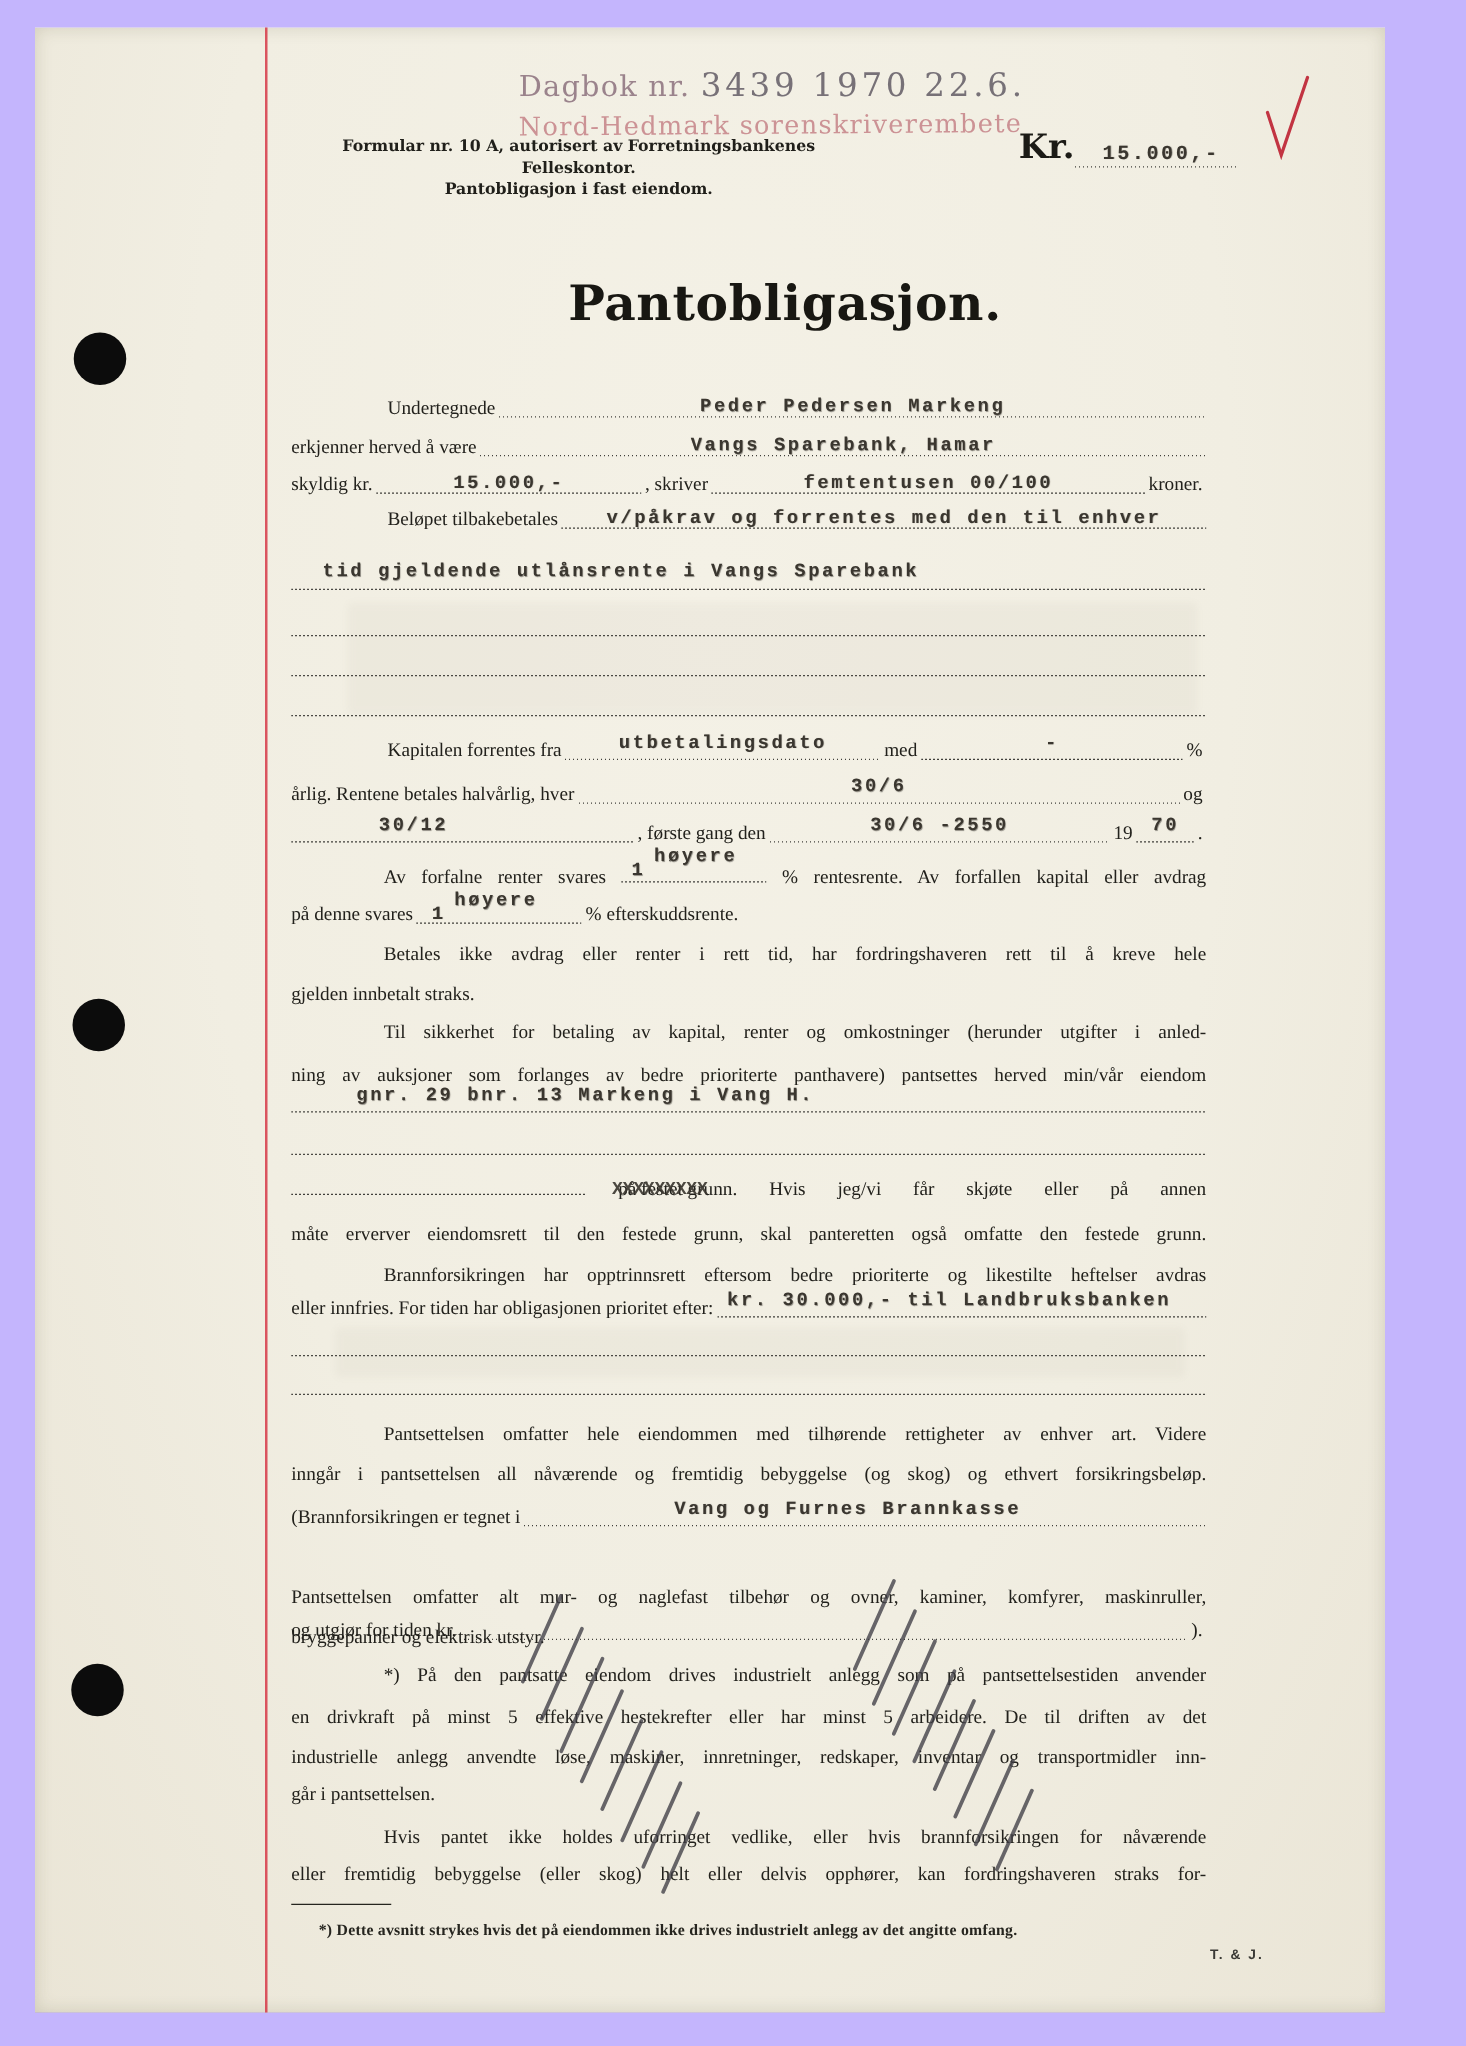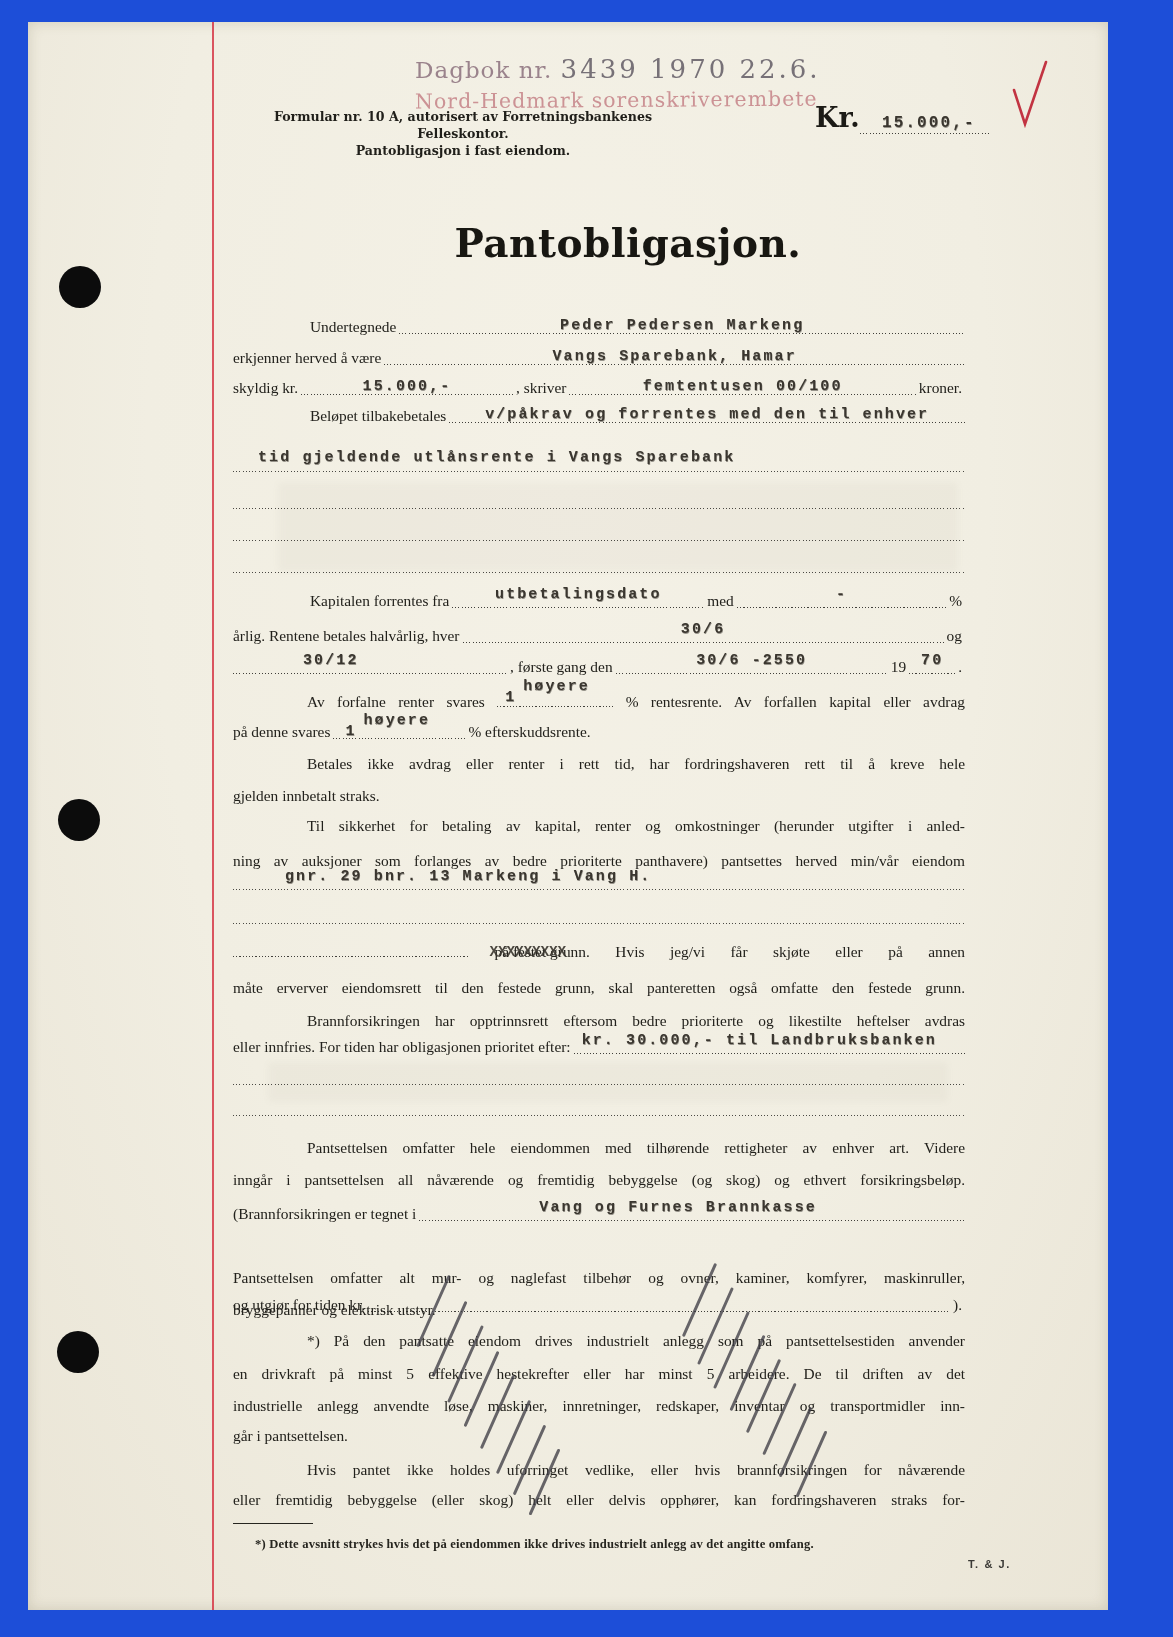--- a/index.html
+++ b/index.html
@@ -1,16 +1,16 @@
 <!DOCTYPE html>
 <html><head>
 <meta charset="utf-8">
 <style>
   html,body{margin:0;padding:0;background:#070707;width:1173px;height:1637px;overflow:hidden;}
-  #scan{position:relative;width:1173px;height:1637px;background:#1d4ed8;font-family:"Liberation Serif",serif;}
+  #scan{position:relative;width:1173px;height:1637px;background:#c4b5fd;font-family:"Liberation Serif",serif;}
   #paper{position:absolute;left:28px;top:22px;width:1080px;height:1588px;
     background:radial-gradient(ellipse at 50% 28%, #f4f1e6 0%, #f1eee2 55%, #eae5d6 100%);
     box-shadow:inset 0 0 14px rgba(80,70,40,.18);}
   .hole{position:absolute;width:42px;height:42px;border-radius:50%;background:#0c0c0c;}
   #marginline{position:absolute;left:184px;top:0;width:2px;height:100%;background:#d63848;opacity:.85;}
   
   .pr{font-family:"Liberation Serif",serif;font-size:15.4px;line-height:20px;color:#22211c;white-space:nowrap;}
   .frow{position:absolute;left:205px;width:732px;height:21px;display:flex;align-items:flex-end;}
   .frow .pr{padding:0 3px;}
   .frow .pr:first-child{padding-left:0;}

